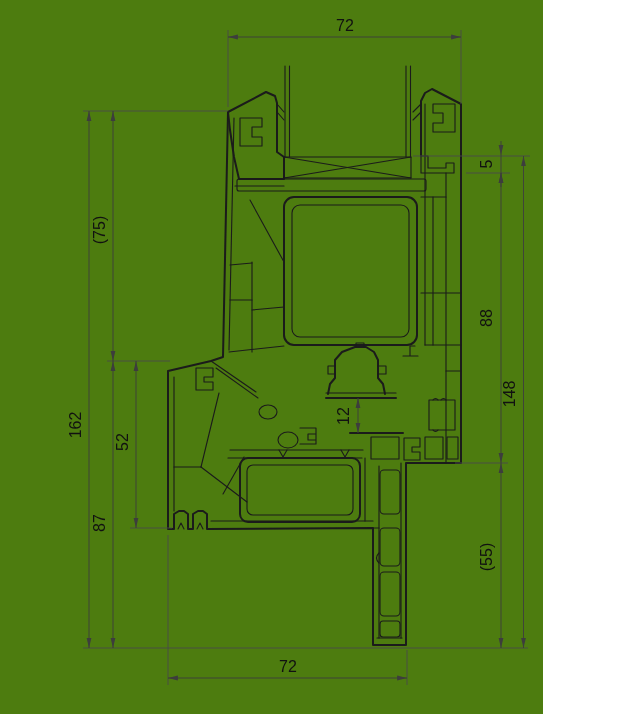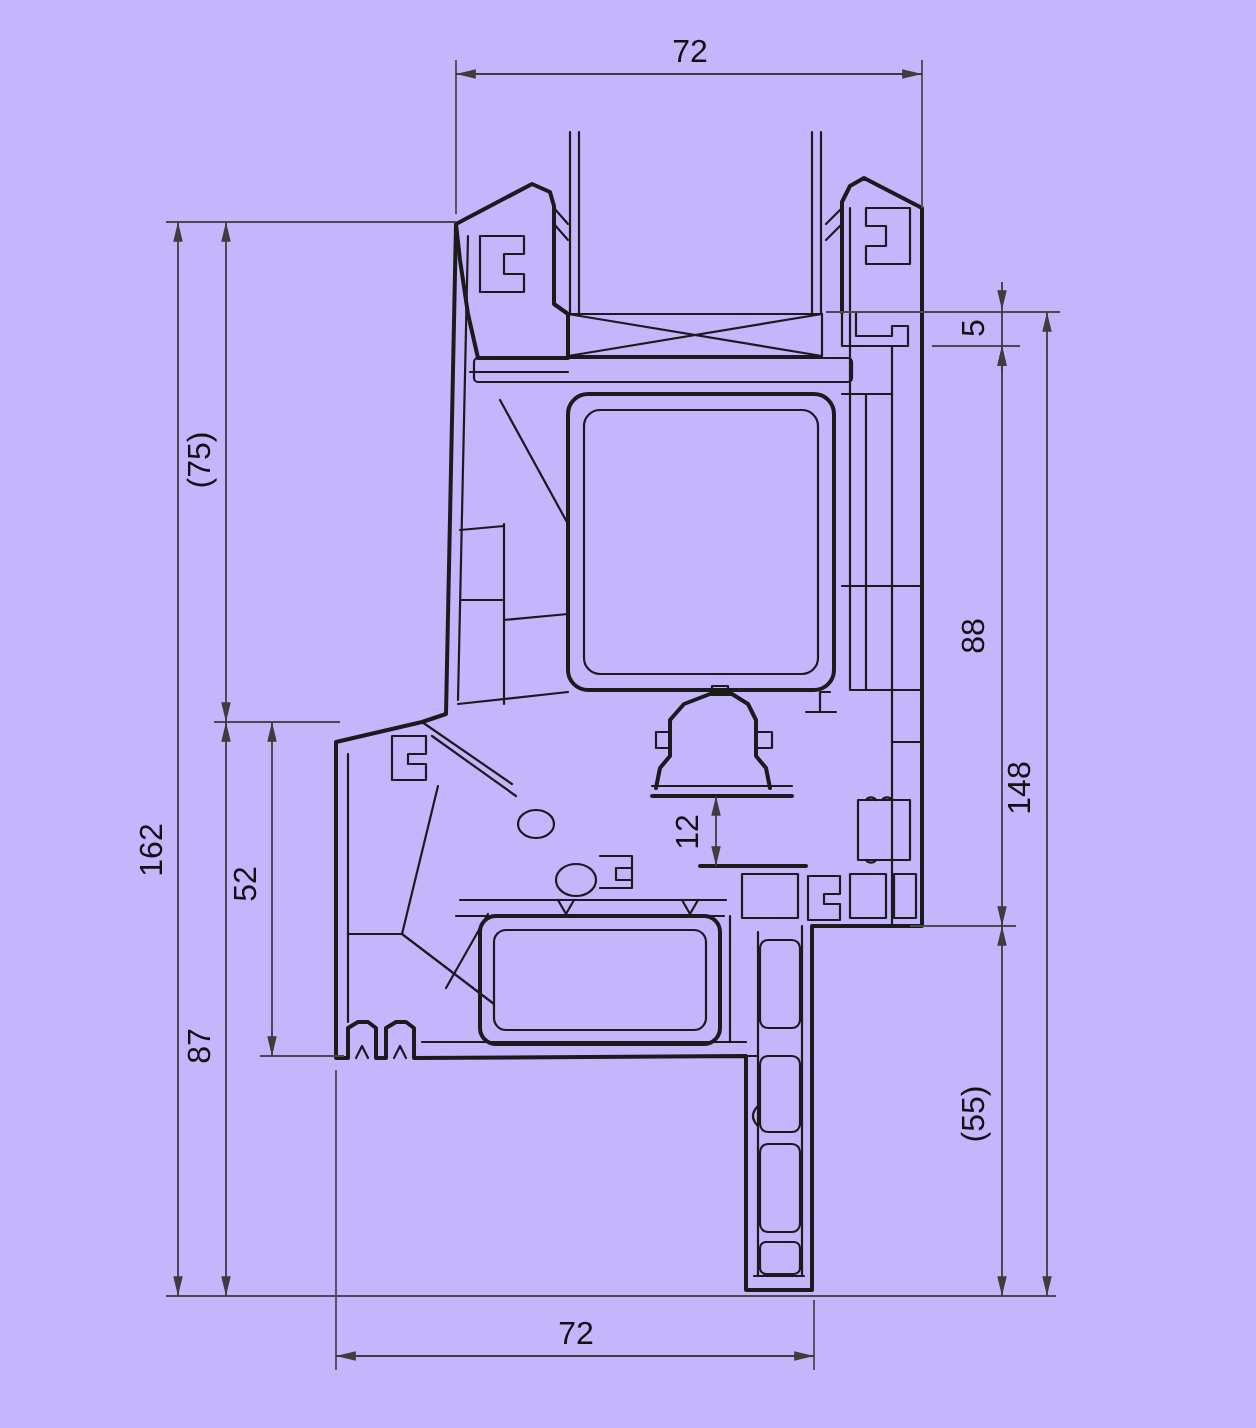--- a/index.html
+++ b/index.html
@@ -1,16 +1,16 @@
 <!DOCTYPE html>
 <html><head>
 <meta charset="utf-8">
 <style>
   html,body{margin:0;padding:0;background:#ffffff;}
-  .stage{position:relative;width:628px;height:714px;background:#c4b5fd;overflow:hidden;}
+  .stage{position:relative;width:543px;height:714px;background:#4d7c0f;overflow:hidden;}
   svg{display:block;width:628px;height:714px;}
   .p{fill:none;stroke:#1b1b1b;stroke-width:2;stroke-linejoin:round;stroke-linecap:round;}
   .t{fill:none;stroke:#1b1b1b;stroke-width:1.1;stroke-linejoin:round;stroke-linecap:round;}
   .d{fill:none;stroke:#3d3d3d;stroke-width:0.9;}
   .e{fill:none;stroke:#4a4a4a;stroke-width:0.9;}
   .lbl{font-family:"Liberation Sans","DejaVu Sans",sans-serif;font-size:16px;fill:#111;}
 </style>
 </head>
 <body>
 

